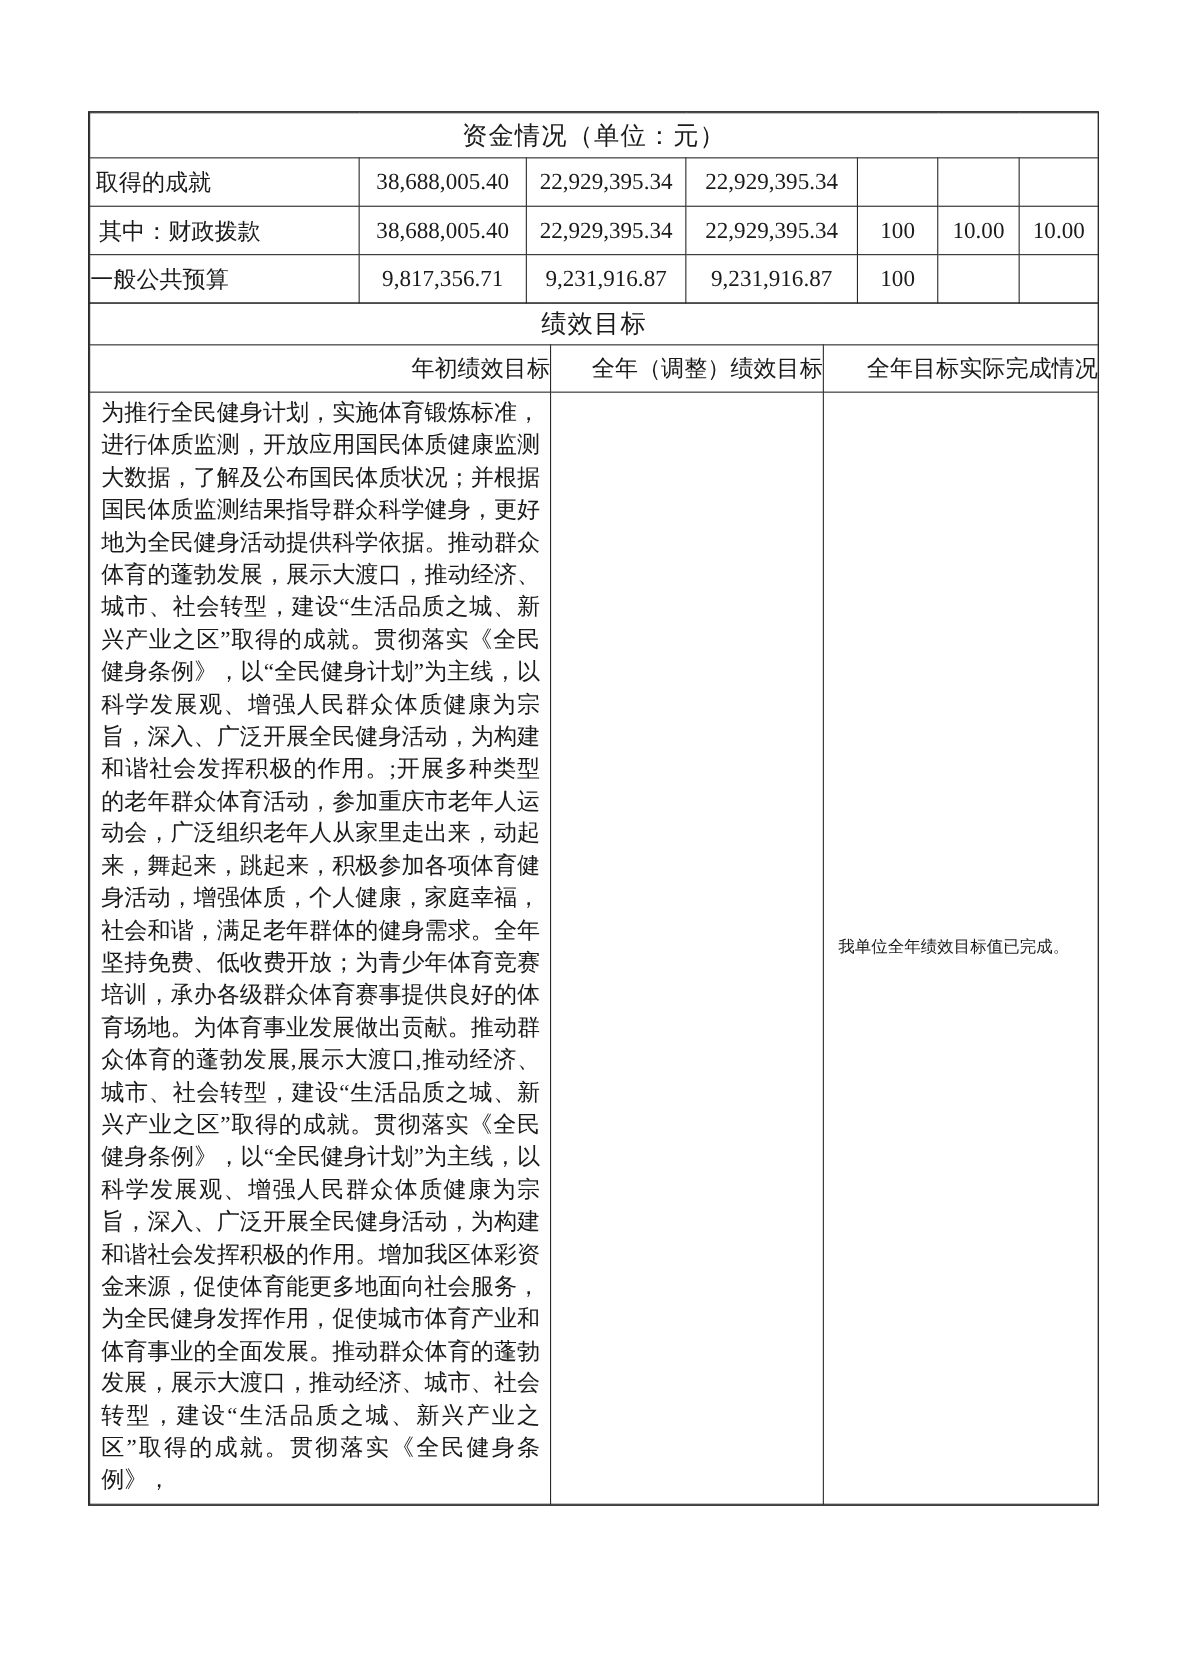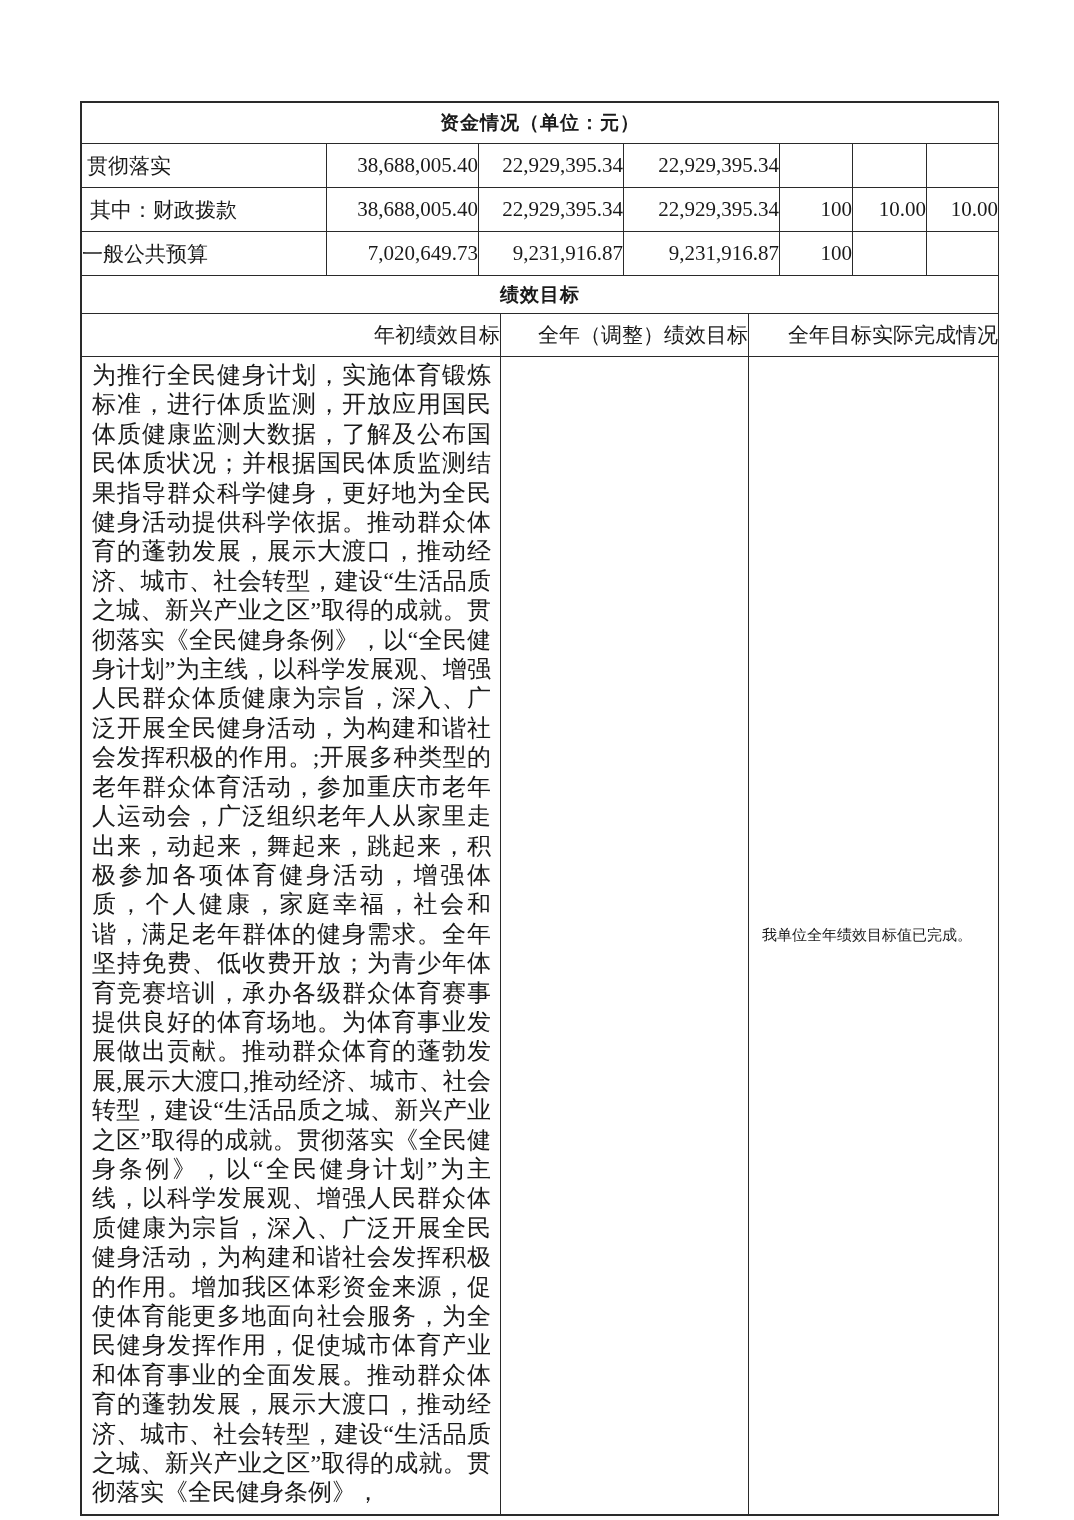--- a/index.html
+++ b/index.html
@@ -28,46 +28,46 @@
   }
   .t2 { margin-top: -1px; }
   td {
     border: 1px solid #2a2a2a;
     padding: 0;
     font-size: 21px;
     vertical-align: middle;
     overflow: hidden;
   }
   .tbl-title {
-    font-weight: bold;
-    font-size: 19px;
+    font-weight: normal;
+    font-size: 23px;
     text-align: center;
     height: 40px;
     letter-spacing: 1px;
   }
   .head-cell {
     text-align: center;
     line-height: 27px;
     height: 60px;
   }
   .money-row td { height: 43px; }
   .label-cell { text-align: left; }
   .indent-0 { padding-left: 5px; }
   .indent-1 { padding-left: 8px; }
   .indent-2 { }
-  .num-cell { text-align: right; }
+  .num-cell { text-align: center; }
   .perf-title { height: 37px; }
   .perf-head td { height: 42px; text-align: right; }
   .content-row td { height: 973px; }
   .goal-cell {
     vertical-align: top;
     padding: 4px 9px 6px 10px;
   }
   .goal-text {
-    font-size: 24px;
+    font-size: 21px;
     line-height: 29.4px;
     text-align: justify;
   }
   .adjusted-cell { vertical-align: top; }
   .completion-cell {
     vertical-align: middle;
     padding: 0 13px;
   }
   .completion-text {
     font-size: 15px;
@@ -88,40 +88,40 @@
       <col style="width:156px">
         <col style="width:73px">
         <col style="width:74px">
         <col style="width:72px">
     </colgroup>
     <tbody>
       <tr>
         <td colspan="7" class="tbl-title">资金情况（单位：元）</td>
       </tr>
       <tr class="money-row">
-        <td class="label-cell indent-0">贯彻落实</td>
+        <td class="label-cell indent-0">取得的成就</td>
         <td class="num-cell">38,688,005.40</td>
         <td class="num-cell">22,929,395.34</td>
         <td class="num-cell">22,929,395.34</td>
         <td class="num-cell"></td>
         <td class="num-cell"></td>
         <td class="num-cell"></td>
       </tr>
       <tr class="money-row">
         <td class="label-cell indent-1">其中：财政拨款</td>
         <td class="num-cell">38,688,005.40</td>
         <td class="num-cell">22,929,395.34</td>
         <td class="num-cell">22,929,395.34</td>
         <td class="num-cell">100</td>
         <td class="num-cell">10.00</td>
         <td class="num-cell">10.00</td>
       </tr>
       <tr class="money-row">
         <td class="label-cell indent-2">一般公共预算</td>
-        <td class="num-cell">7,020,649.73</td>
+        <td class="num-cell">9,817,356.71</td>
         <td class="num-cell">9,231,916.87</td>
         <td class="num-cell">9,231,916.87</td>
         <td class="num-cell">100</td>
         <td class="num-cell"></td>
         <td class="num-cell"></td>
       </tr>
     </tbody>
   </table>
 
   <table class="t2">

